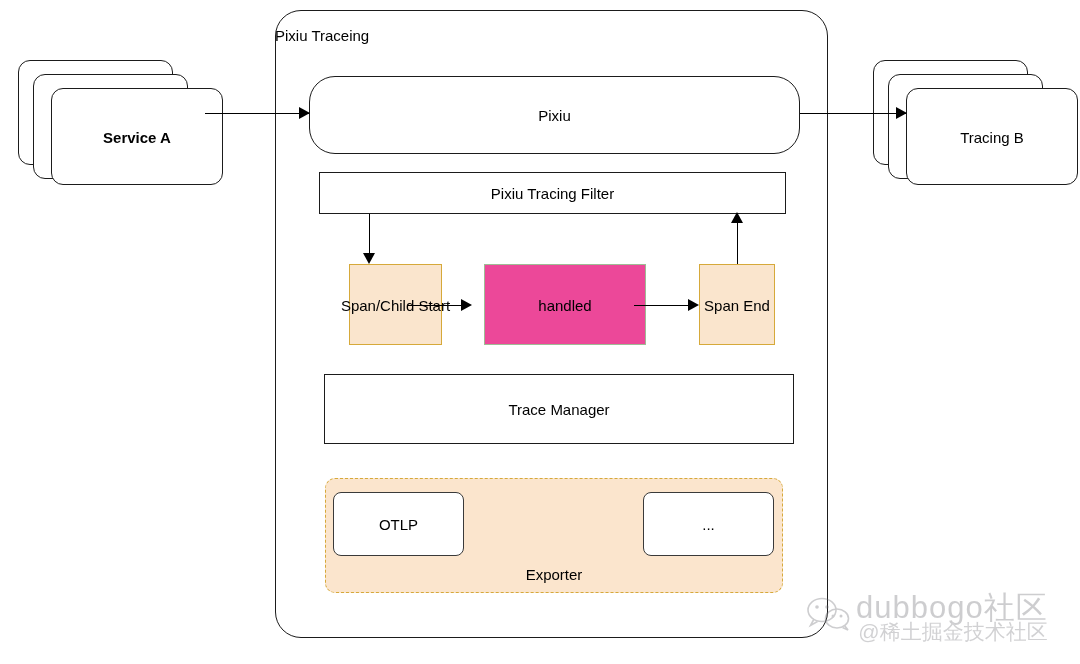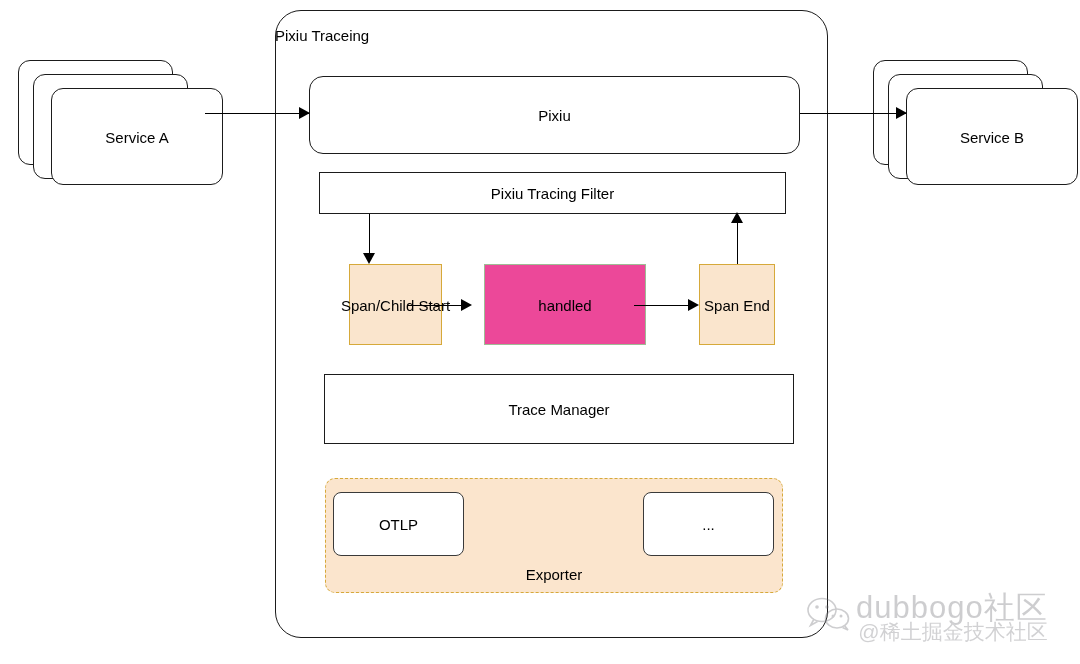--- a/index.html
+++ b/index.html
@@ -59,21 +59,21 @@
   }
 
   
   .rect {
     position: absolute;
     background: #ffffff;
     border: 1.8px solid #1b1b1b;
     box-sizing: border-box;
   }
   .rect.round {
-    border-radius: 14px;
+    border-radius: 26px;
   }
 
   
   .node-orange {
     position: absolute;
     background: #fae5cd;
     border: 1.5px solid #d6a93a;
     box-sizing: border-box;
   }
   .node-green {
@@ -162,33 +162,33 @@
     white-space: nowrap;
     margin-top: -4px;
   }
   .wm-icon { margin-right: 4px; margin-top: 4px; }
 </style>
 </head>
 <body>
 
 <div id="canvas">
 
-  <div class="stack" style="left:18px; top:60px; width:190px; height:125px;">
+  <div class="stack" style="left:18px; top:60px; width:190px; height:125px;font-weight:bold;">
     <div class="card" style="left:0px; top:0px; width:155px; height:105px;"></div>
     <div class="card" style="left:15px; top:14px; width:155px; height:105px;"></div>
     <div class="card" style="left:33px; top:28px; width:172px; height:97px;">
       <span class="node-label">Service A</span>
     </div>
   </div>
 
   <div class="stack" style="left:873px; top:60px; width:190px; height:125px;">
     <div class="card" style="left:0px; top:0px; width:155px; height:105px;"></div>
     <div class="card" style="left:15px; top:14px; width:155px; height:105px;"></div>
     <div class="card" style="left:33px; top:28px; width:172px; height:97px;">
-      <span class="node-label">Service B</span>
+      <span class="node-label">Tracing B</span>
     </div>
   </div>
 
   <div class="outer-box" style="left:275px; top:10px; width:553px; height:628px;"></div>
   <div class="outer-title" style="left:275px; top:27px; width:553px;">Pixiu Traceing</div>
 
   <div class="rect round" style="left:309px; top:76px; width:491px; height:78px;">
     <span class="node-label">Pixiu</span>
   </div>
 

